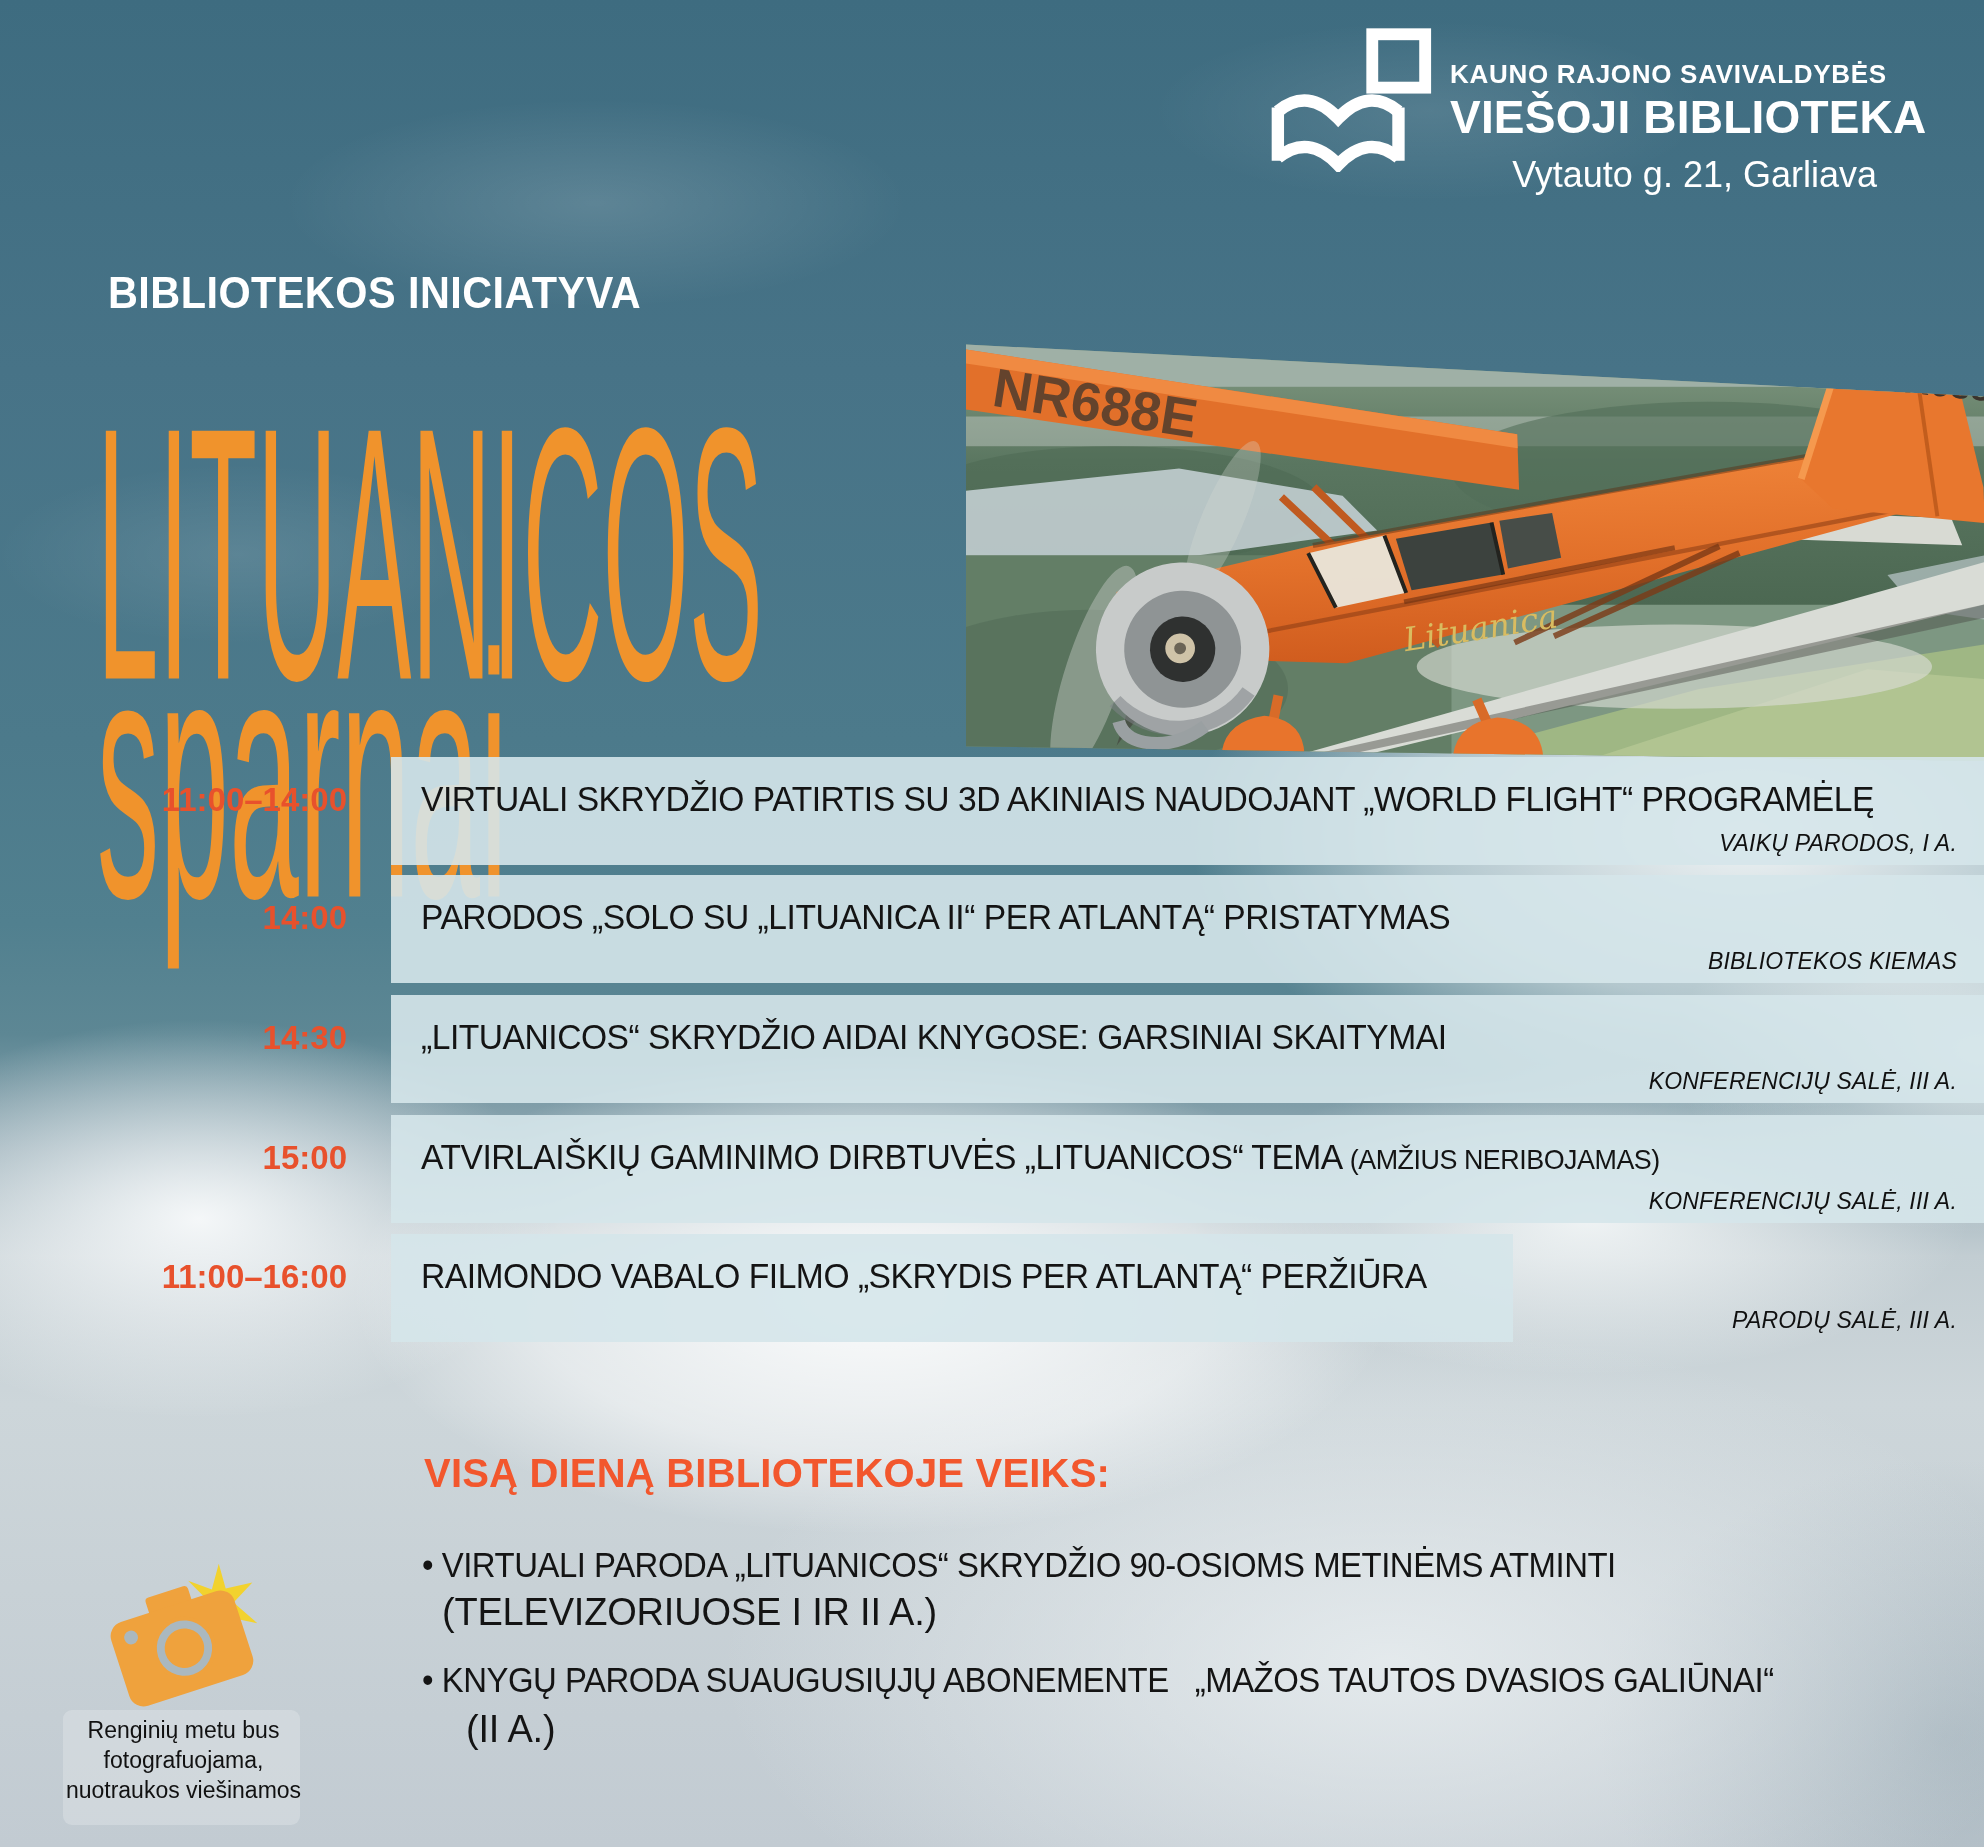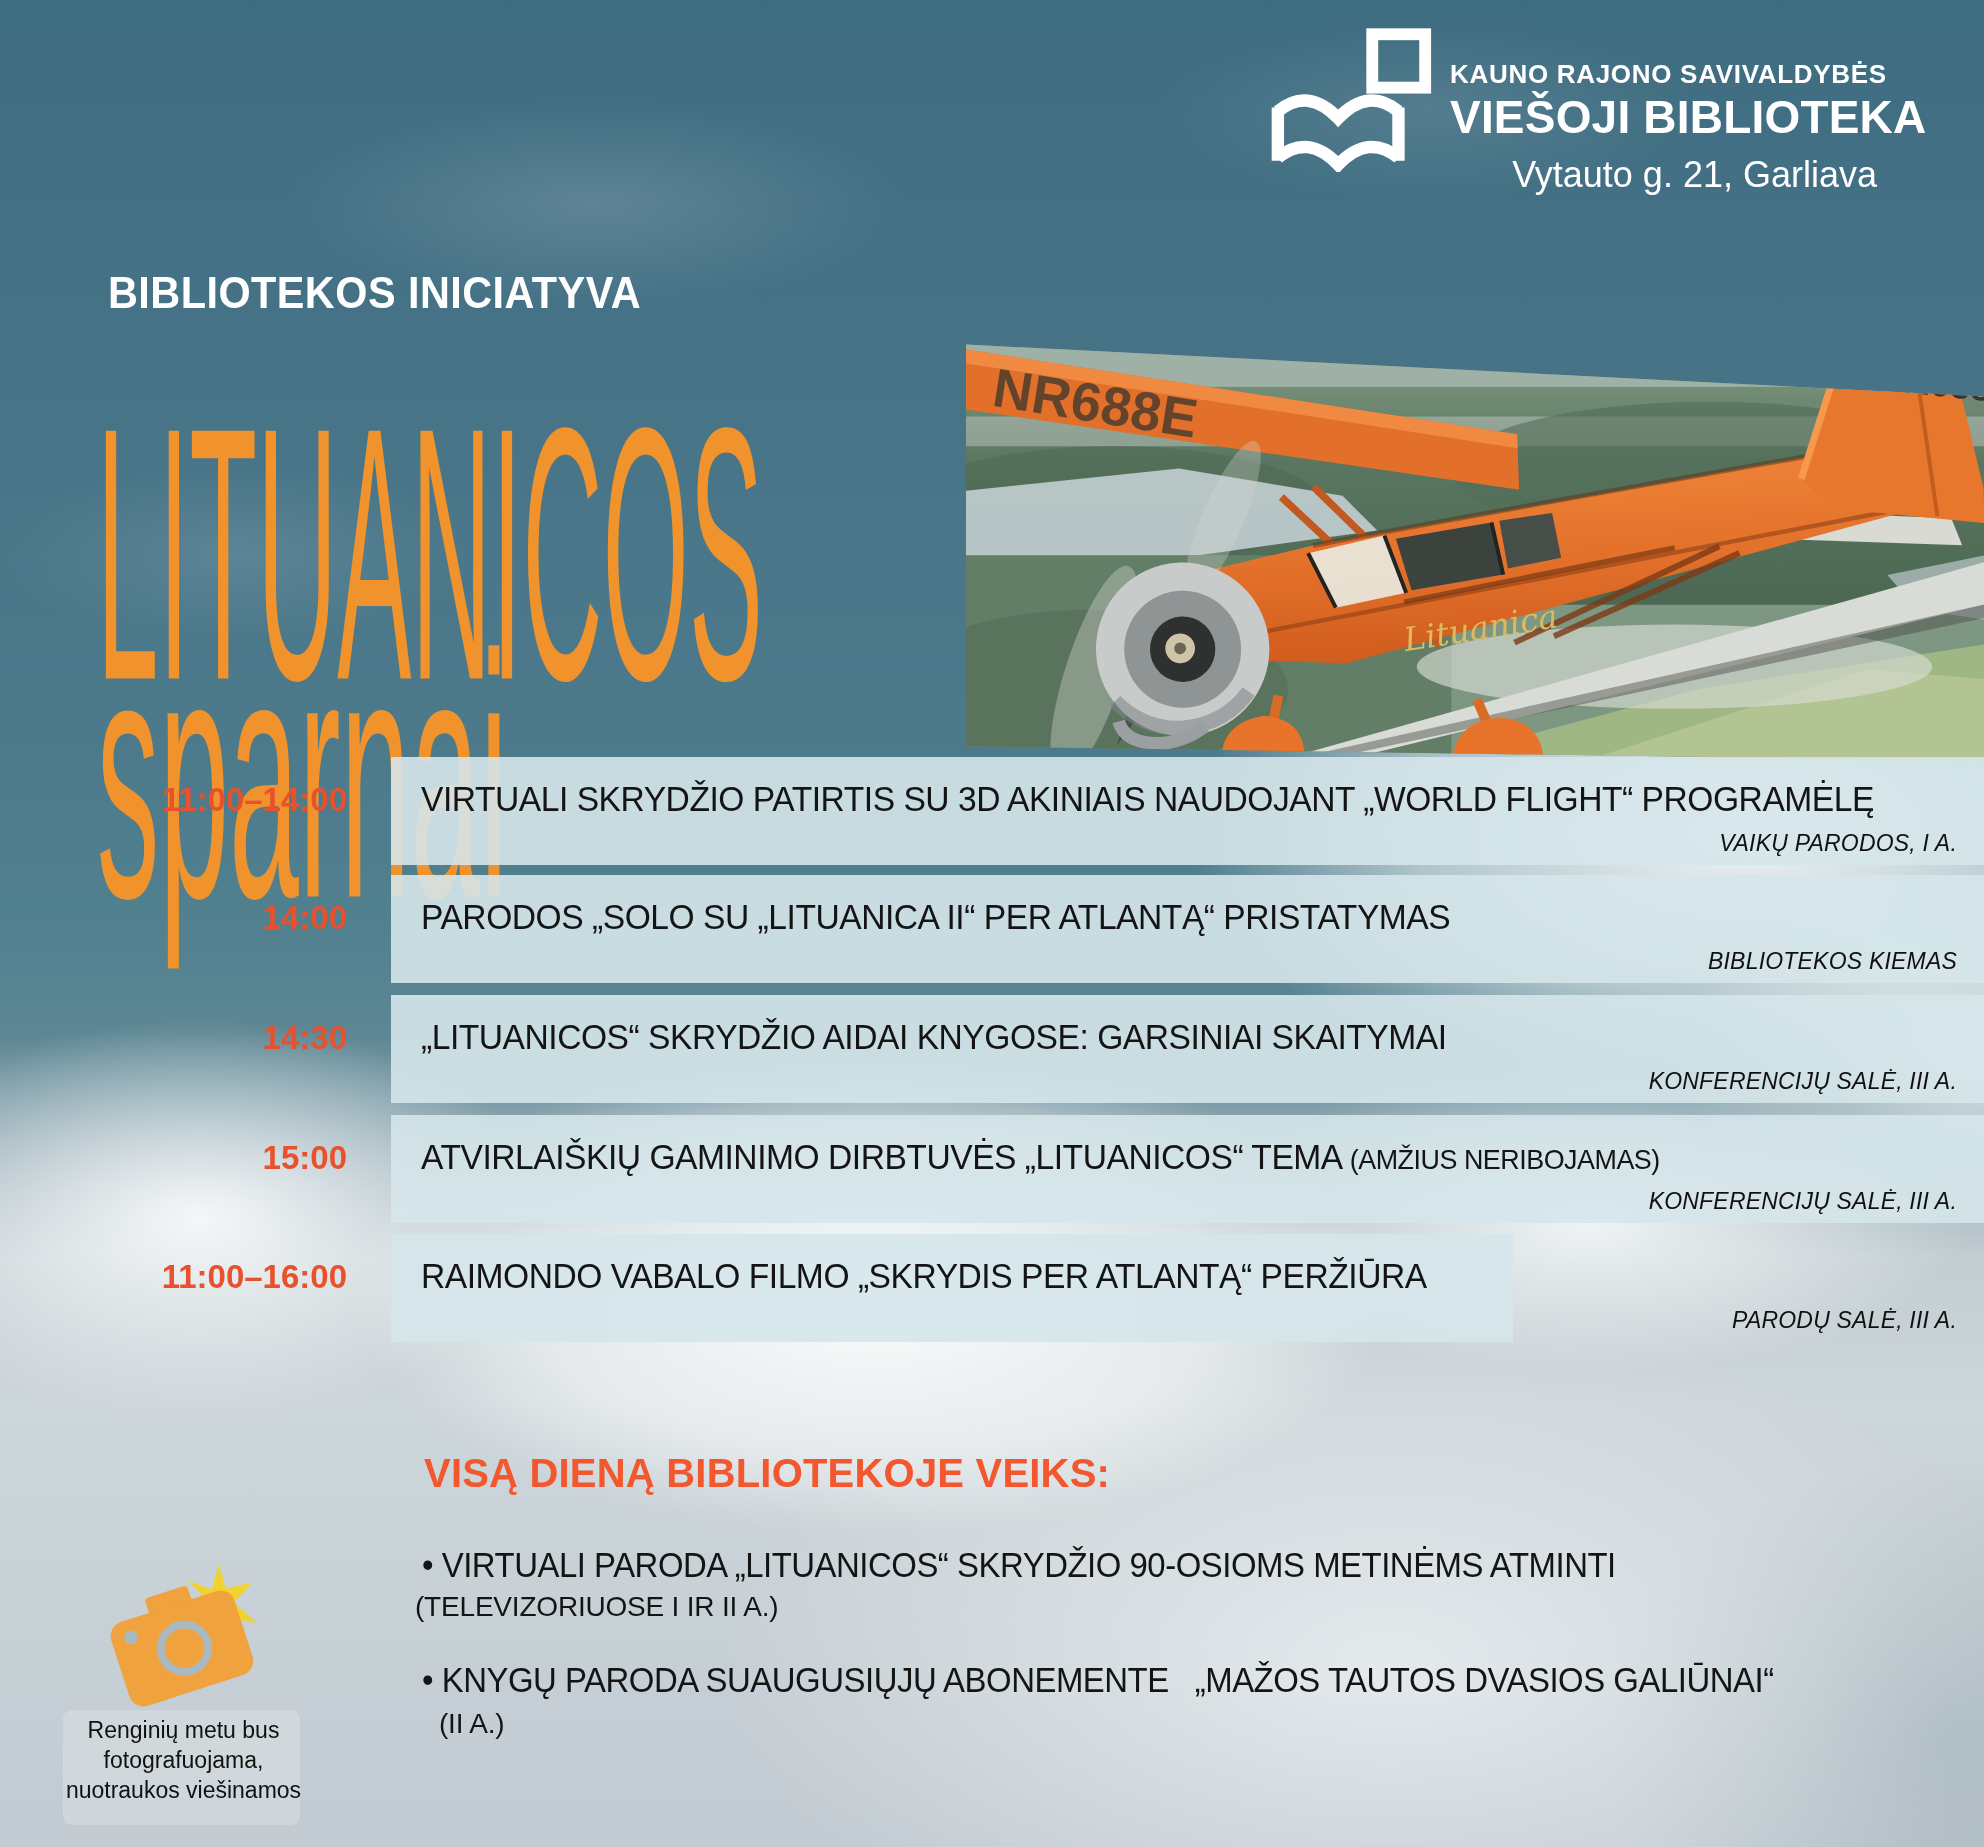--- a/index.html
+++ b/index.html
@@ -35,21 +35,21 @@
   .band-bg{position:absolute;left:391px;top:0;height:100%;width:1594px;background:rgba(213,229,234,0.90);}
   .row.short .band-bg{width:1122px;}
   .row-time{position:absolute;left:0;top:24px;width:347px;text-align:right;font-size:33px;font-weight:bold;color:#E8512C;letter-spacing:0;}
   .row-title{position:absolute;left:421px;top:22px;font-size:35px;color:#141414;letter-spacing:-0.5px;transform:scaleX(0.96);transform-origin:left top;white-space:nowrap;}
   .row-title .note{font-size:28px;}
   .row-loc{position:absolute;right:28px;bottom:8px;font-size:23px;font-style:italic;color:#101010;letter-spacing:0.2px;}
 
   
   .allday-heading{left:424px;top:1451px;font-size:40px;font-weight:bold;color:#F2572D;letter-spacing:0.2px;white-space:nowrap;}
   .bullet{left:422px;font-size:35px;color:#141414;letter-spacing:-0.5px;transform:scaleX(0.94);transform-origin:left top;white-space:nowrap;}
-  .bullet-detail{left:415px;font-size:28px;color:#141414;letter-spacing:-0.2px;white-space:nowrap;}
+  .bullet-detail{left:442px;font-size:38px;color:#141414;letter-spacing:-0.2px;white-space:nowrap;}
 
   
   .notice-box{left:63px;top:1710px;width:237px;height:115px;background:rgba(255,255,255,0.22);border-radius:9px;}
   .notice-text{left:50px;top:1715px;width:267px;text-align:center;font-size:23px;line-height:30px;color:#111;}
 
   .overlay-svg{position:absolute;left:0;top:0;pointer-events:none;}
 
   
   .photo{left:966px;top:342px;width:1019px;height:419px;
     clip-path:polygon(0% 0.6%, 100% 13%, 100% 100%, 0% 96.5%);}

